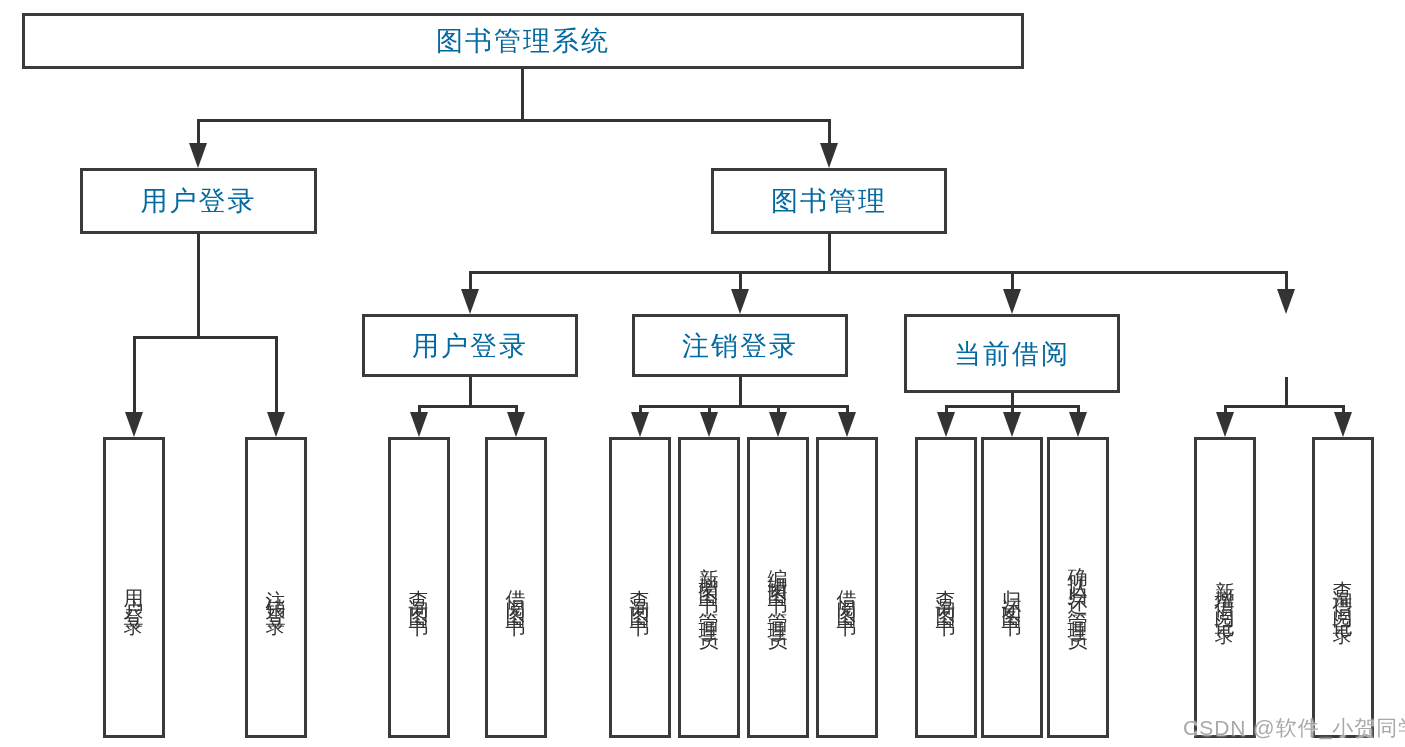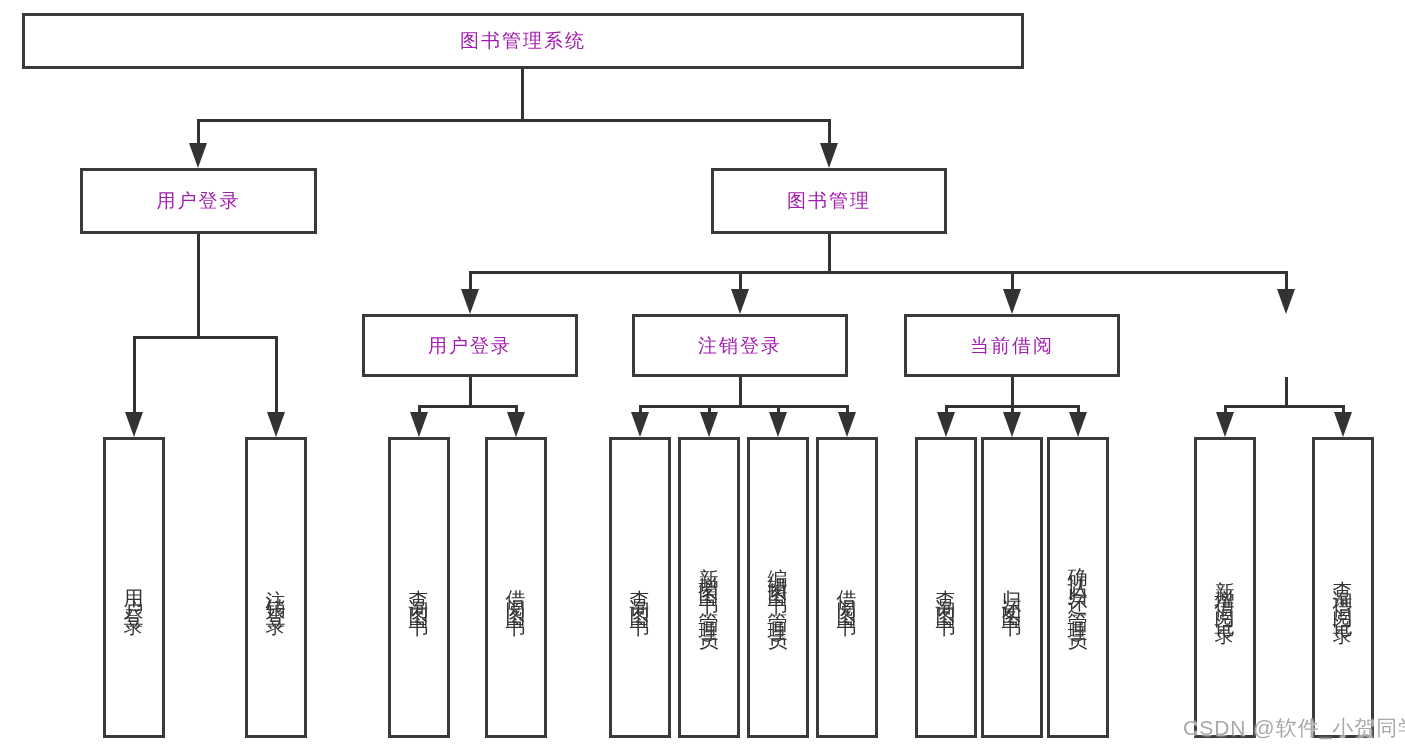--- a/index.html
+++ b/index.html
@@ -15,23 +15,23 @@
     position:absolute;
     box-sizing:border-box;
     background:#ffffff;
     border:3px solid #3a3a3a;
     display:flex;
     align-items:center;
     justify-content:center;
     z-index:2;
   }
   .hlabel{
-    font-size:19px;
+    font-size:27px;
     letter-spacing:2px;
-    color:#a21caf;
+    color:#0369a1;
     white-space:nowrap;
   }
   .vlabel{
     writing-mode:vertical-rl;
     text-orientation:mixed;
     font-size:20px;
     line-height:1;
     letter-spacing:9px;
     margin-bottom:-9px;
     color:#333333;
@@ -136,21 +136,21 @@
   <div class="box" style="left:711px;top:168px;width:236px;height:66px">
     <span class="hlabel">图书管理</span>
   </div>
 
   <div class="box" style="left:362px;top:314px;width:216px;height:63px">
     <span class="hlabel">用户登录</span>
   </div>
   <div class="box" style="left:632px;top:314px;width:216px;height:63px">
     <span class="hlabel">注销登录</span>
   </div>
-  <div class="box" style="left:904px;top:314px;width:216px;height:63px">
+  <div class="box" style="left:904px;top:314px;width:216px;height:79px">
     <span class="hlabel">当前借阅</span>
   </div>
 
   <div class="box" style="left:103px;top:437px;width:62px;height:301px">
     <span class="vlabel">用户登录</span>
   </div>
   <div class="box" style="left:245px;top:437px;width:62px;height:301px">
     <span class="vlabel">注销登录</span>
   </div>
 

